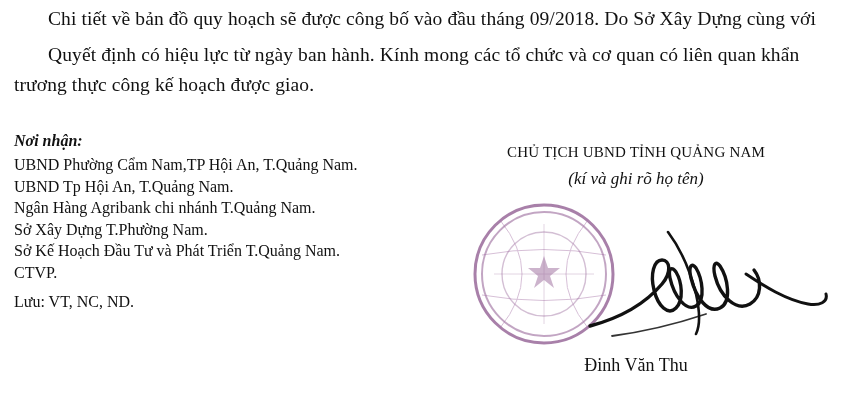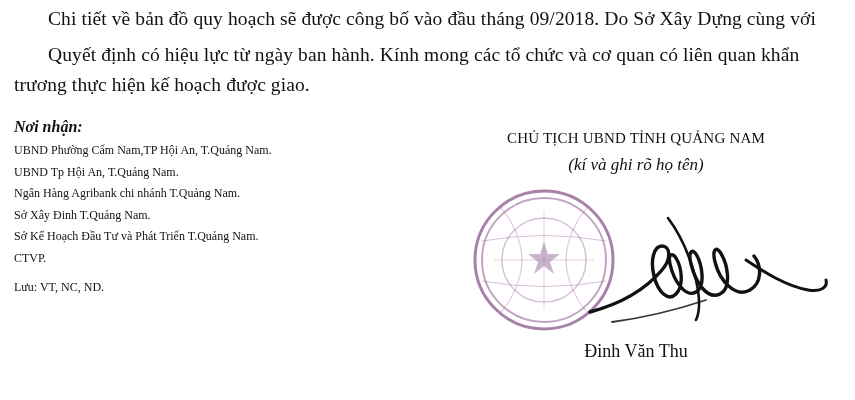--- a/index.html
+++ b/index.html
@@ -38,41 +38,41 @@
     letter-spacing: 0.1px;
   }
   .para .line {
     display: block;
   }
 
   
   .lower {
     position: absolute;
     left: 0;
-    top: 116px;
+    top: 130px;
     width: 855px;
     height: 270px;
   }
 
   
   .recipients {
     position: absolute;
     left: 14px;
     top: 0;
     width: 400px;
   }
   .recipients-title {
     font-size: 16px;
     font-style: italic;
     font-weight: bold;
     line-height: 21px;
     margin-bottom: 3px;
   }
   .recipient-line {
-    font-size: 12px;
+    font-size: 16px;
     line-height: 21.5px;
     white-space: nowrap;
   }
   .recipient-line.spaced {
     margin-top: 8px;
   }
 
   
   .signature {
     position: absolute;
@@ -137,32 +137,32 @@
 <body>
 
 <div class="page">
 
   <div class="body-text">
     <p class="para">
       <span class="line">Chi tiết về bản đồ quy hoạch sẽ được công bố vào đầu tháng 09/2018. Do Sở Xây Dựng cùng với</span>
     </p>
     <p class="para">
       <span class="line">Quyết định có hiệu lực từ ngày ban hành. Kính mong các tổ chức và cơ quan có liên quan khẩn</span>
-      <span class="line" style="text-indent:0">trương thực hiện kế hoạch được giao.</span>
+      <span class="line" style="text-indent:0">trương thực công kế hoạch được giao.</span>
     </p>
   </div>
 
   <div class="lower">
 
     <div class="recipients">
       <div class="recipients-title">Nơi nhận:</div>
       <div class="recipient-line">UBND Phường Cẩm Nam,TP Hội An, T.Quảng Nam.</div>
       <div class="recipient-line">UBND Tp Hội An, T.Quảng Nam.</div>
       <div class="recipient-line">Ngân Hàng Agribank chi nhánh T.Quảng Nam.</div>
-      <div class="recipient-line">Sở Xây Đinh T.Quảng Nam.</div>
+      <div class="recipient-line">Sở Xây Dựng T.Phường Nam.</div>
       <div class="recipient-line">Sở Kế Hoạch Đầu Tư và Phát Triển T.Quảng Nam.</div>
       <div class="recipient-line">CTVP.</div>
       <div class="recipient-line spaced">Lưu: VT, NC, ND.</div>
     </div>
 
     <div class="signature">
       <div class="sig-title">CHỦ TỊCH UBND TỈNH QUẢNG NAM</div>
       <div class="sig-sub">(kí và ghi rõ họ tên)</div>
       <div class="sig-name">Đinh Văn Thu</div>
     </div>

